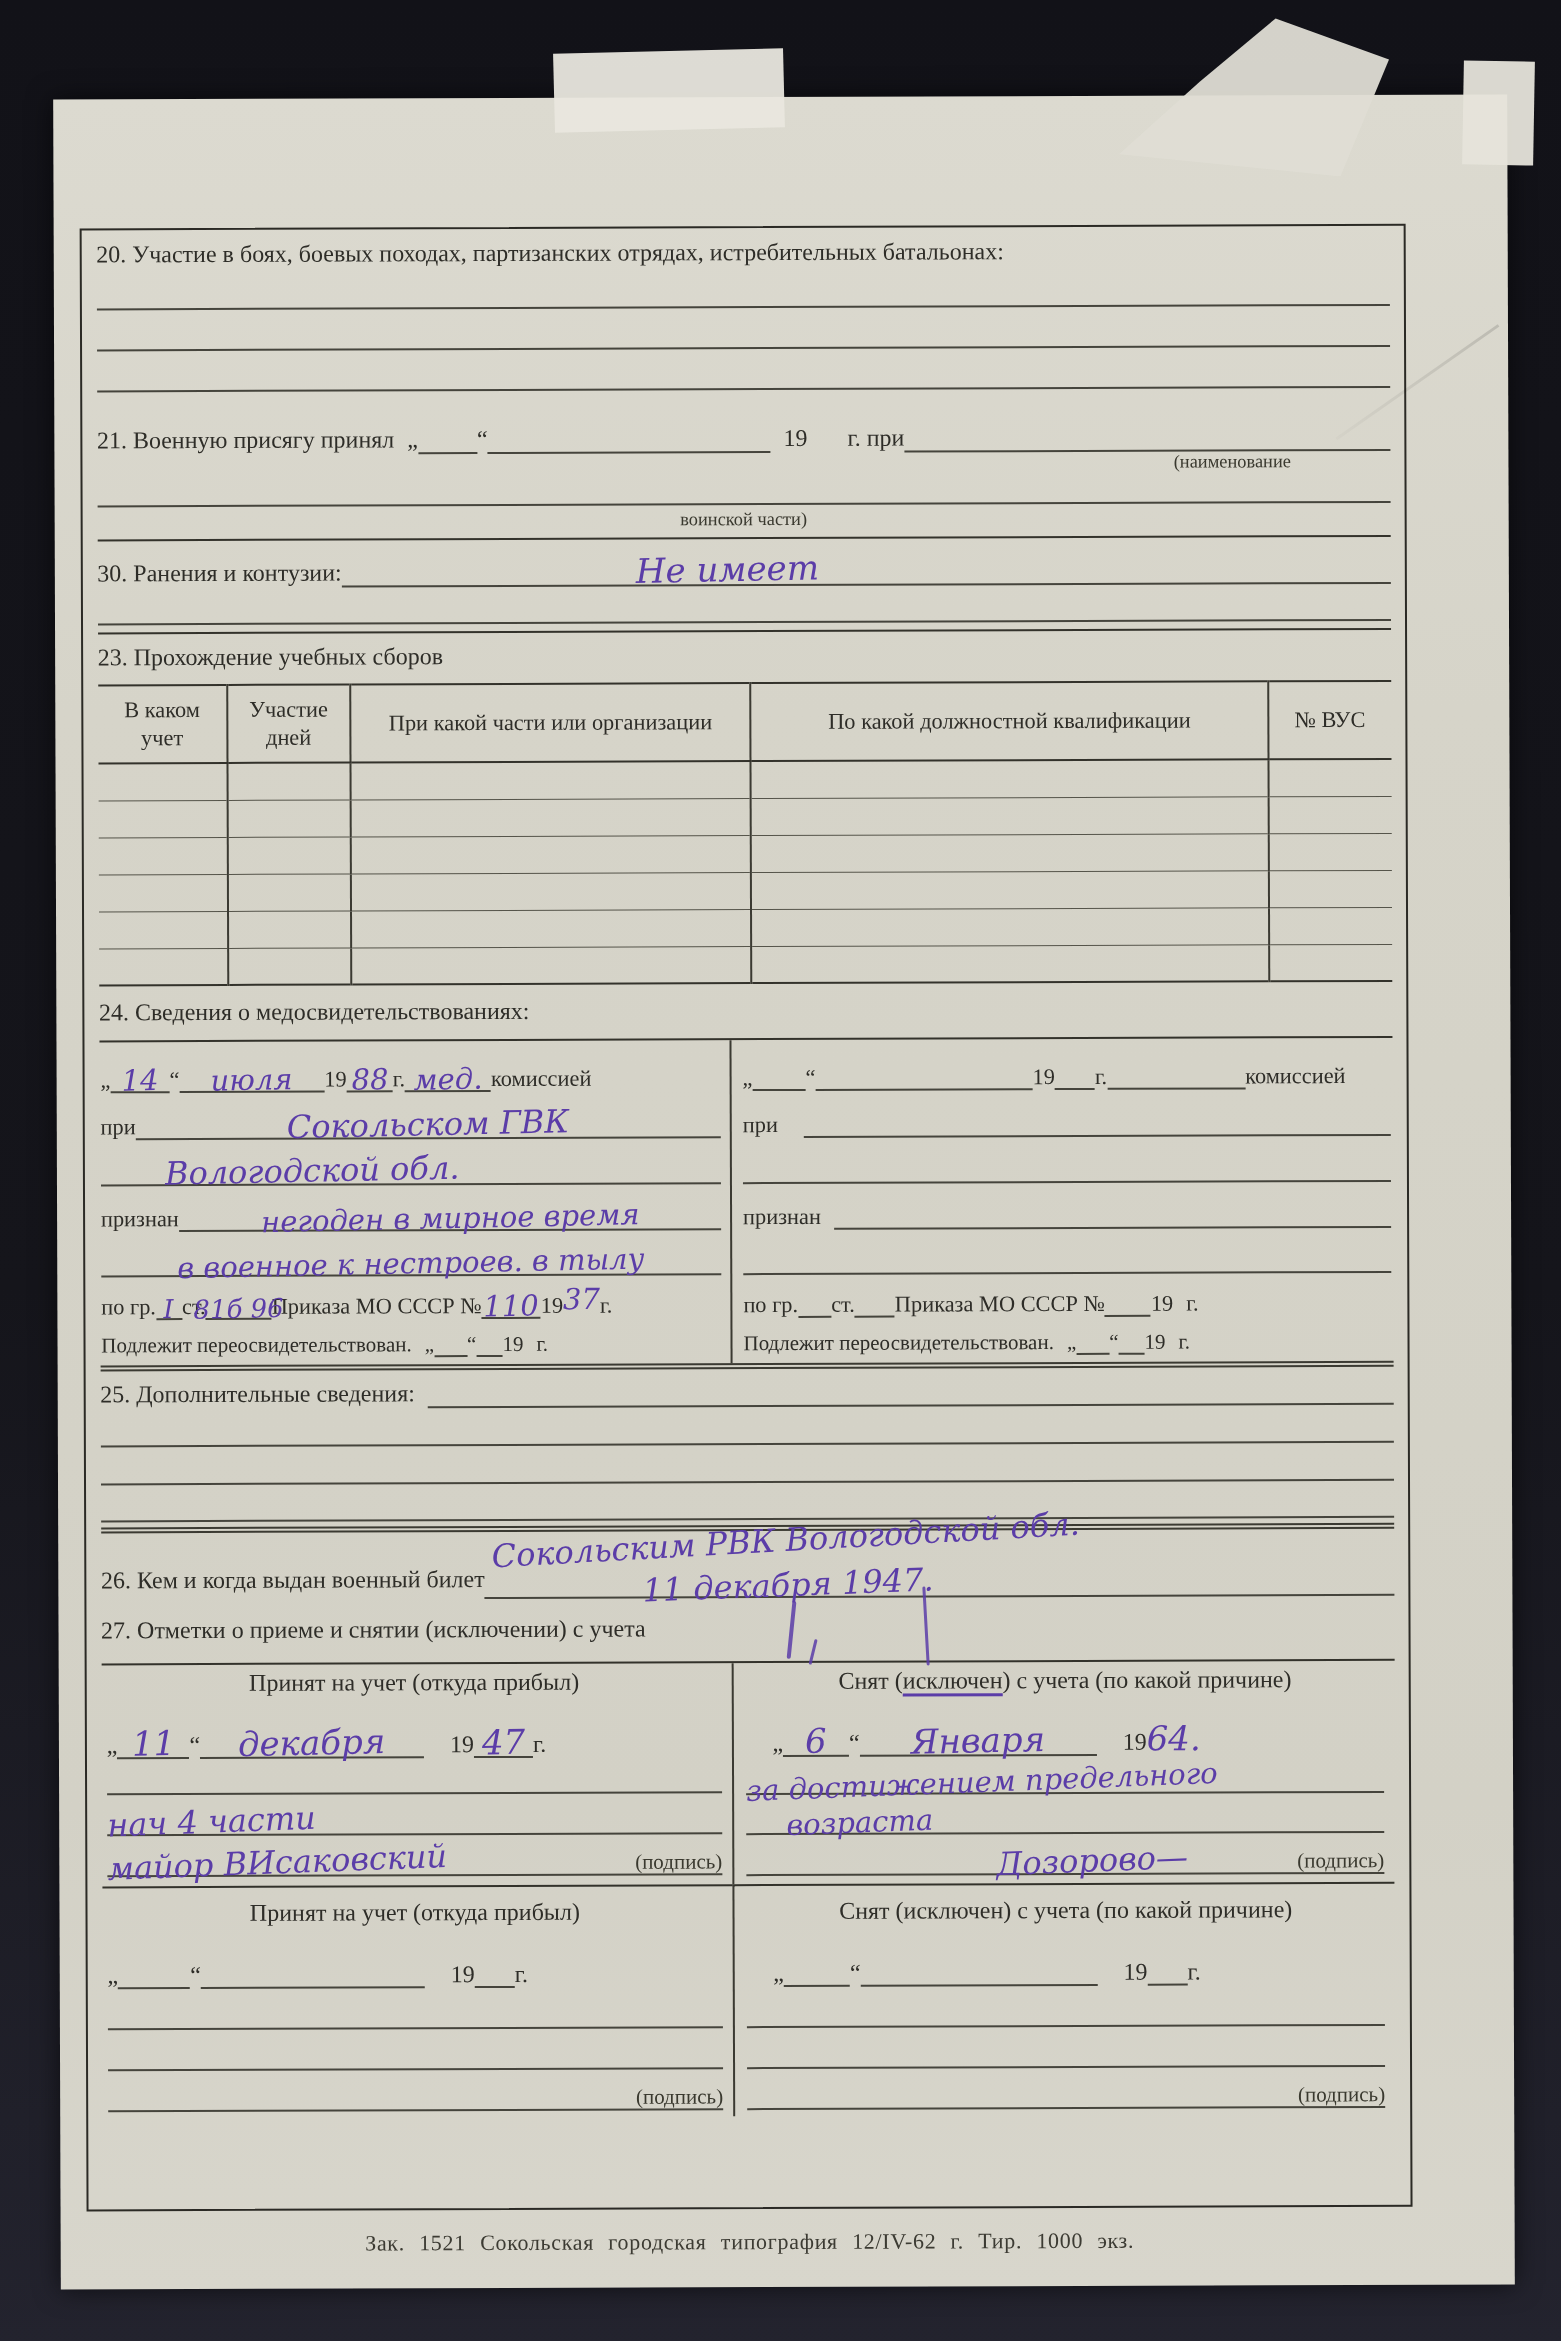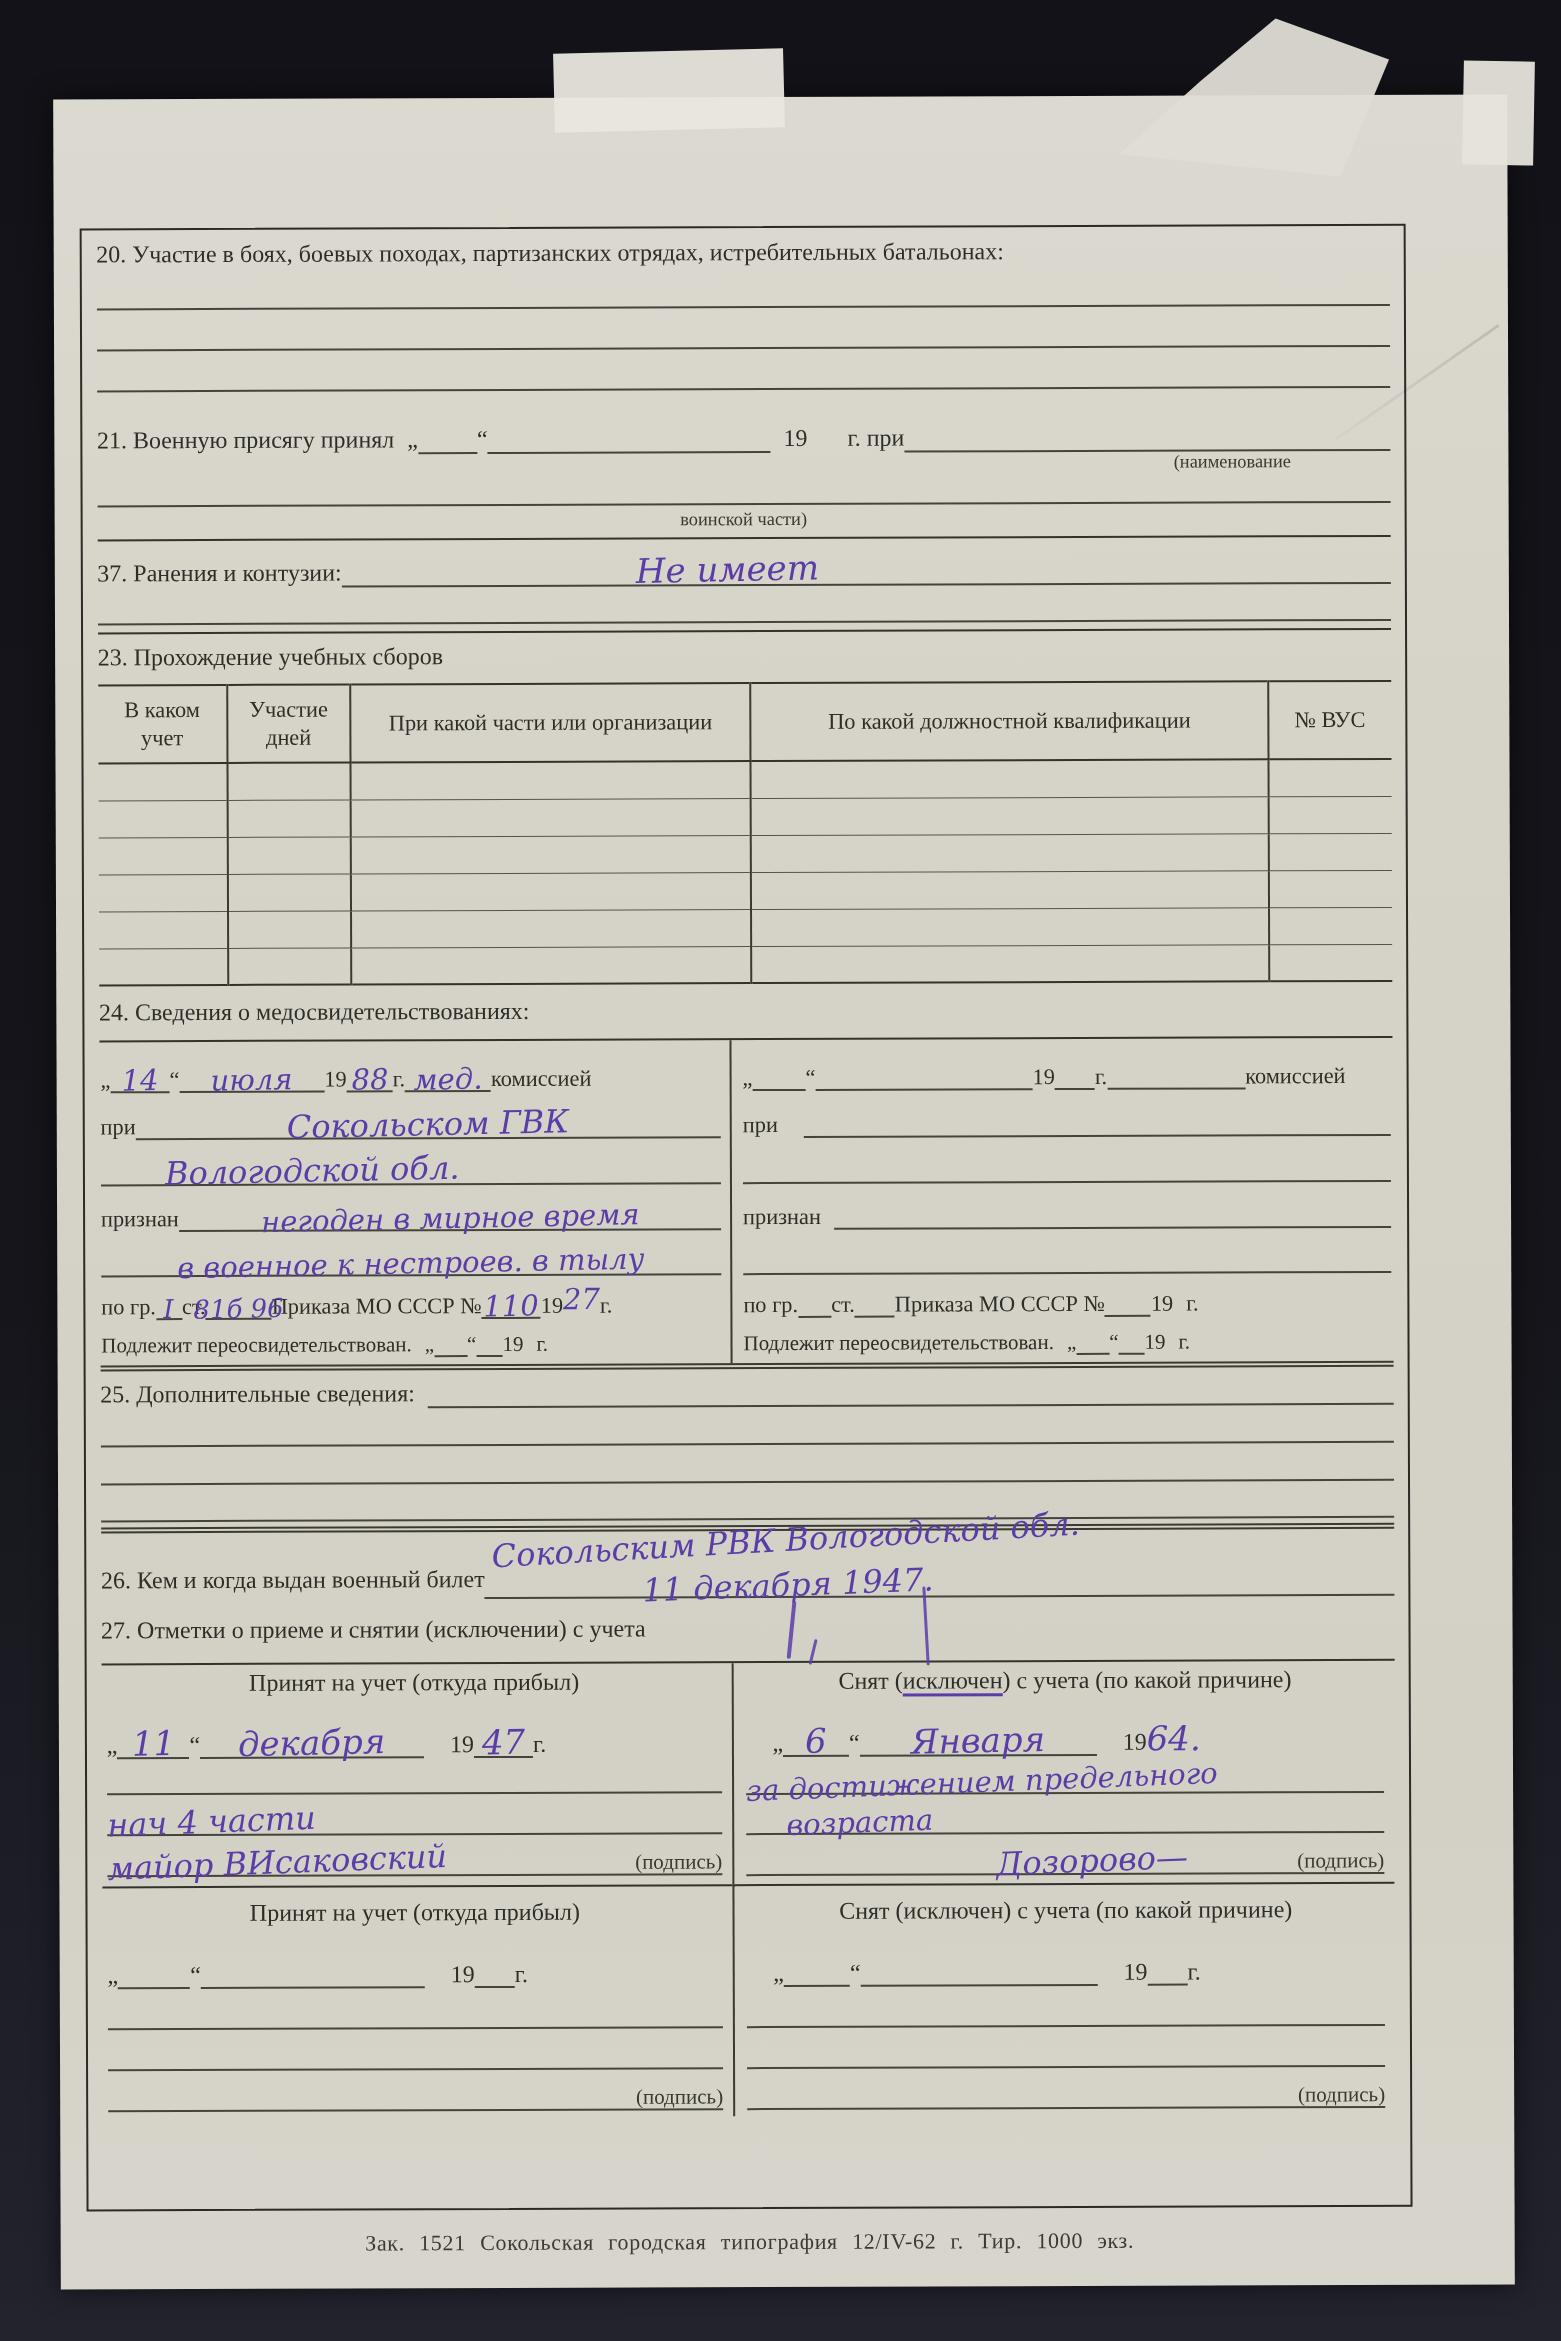--- a/index.html
+++ b/index.html
@@ -107,21 +107,21 @@
         <span class="sp60"></span>
         <span>г. при</span>
         <span class="blank grow"></span>
       </div>
       <div class="capt" style="text-align:right;padding-right:99px;height:26px;">(наименование</div>
       <div class="ruleline h40"></div>
       <div class="capt" style="text-align:center;height:32px;padding-top:4px;">воинской части)</div>
       <div class="hr"></div>
 
       <div class="row print36" style="height:47px;">
-        <span>37. Ранения и контузии:</span>
+        <span>30. Ранения и контузии:</span>
         <span class="blank grow">
           <span class="hw hw52" style="margin-right:277px;">Не имеет</span>
         </span>
       </div>
       <div class="ruleline h56"></div>
       <div class="hr" style="margin-top:6.6px;"></div>
 
       <div class="print36" style="margin-top:8px;height:33px;">23. Прохождение учебных сборов</div>
       <table class="sbory">
         <colgroup>
@@ -236,21 +236,21 @@
               </span>
             <span>ст.</span>
             <span class="blank w100">
                 <span class="hw hw40">81б 96</span>
               </span>
             <span>Приказа МО СССР №</span>
             <span class="blank w90">
                 <span class="hw hw44">110</span>
               </span>
             <span>19</span>
-            <span class="hw hw44" style="transform:translateY(-2.6px);">27</span>
+            <span class="hw hw44" style="transform:translateY(-2.6px);">37</span>
             <span>г.</span>
           </div>
           <div class="mrow" style="height:38px;font-size:21px;">
             <span>Подлежит переосвидетельствован.</span>
             <span class="sp20"></span>
             <span>„</span>
             <span class="blank w50"></span>
             <span>“</span>
             <span class="blank w40"></span>
             <span>19</span>

